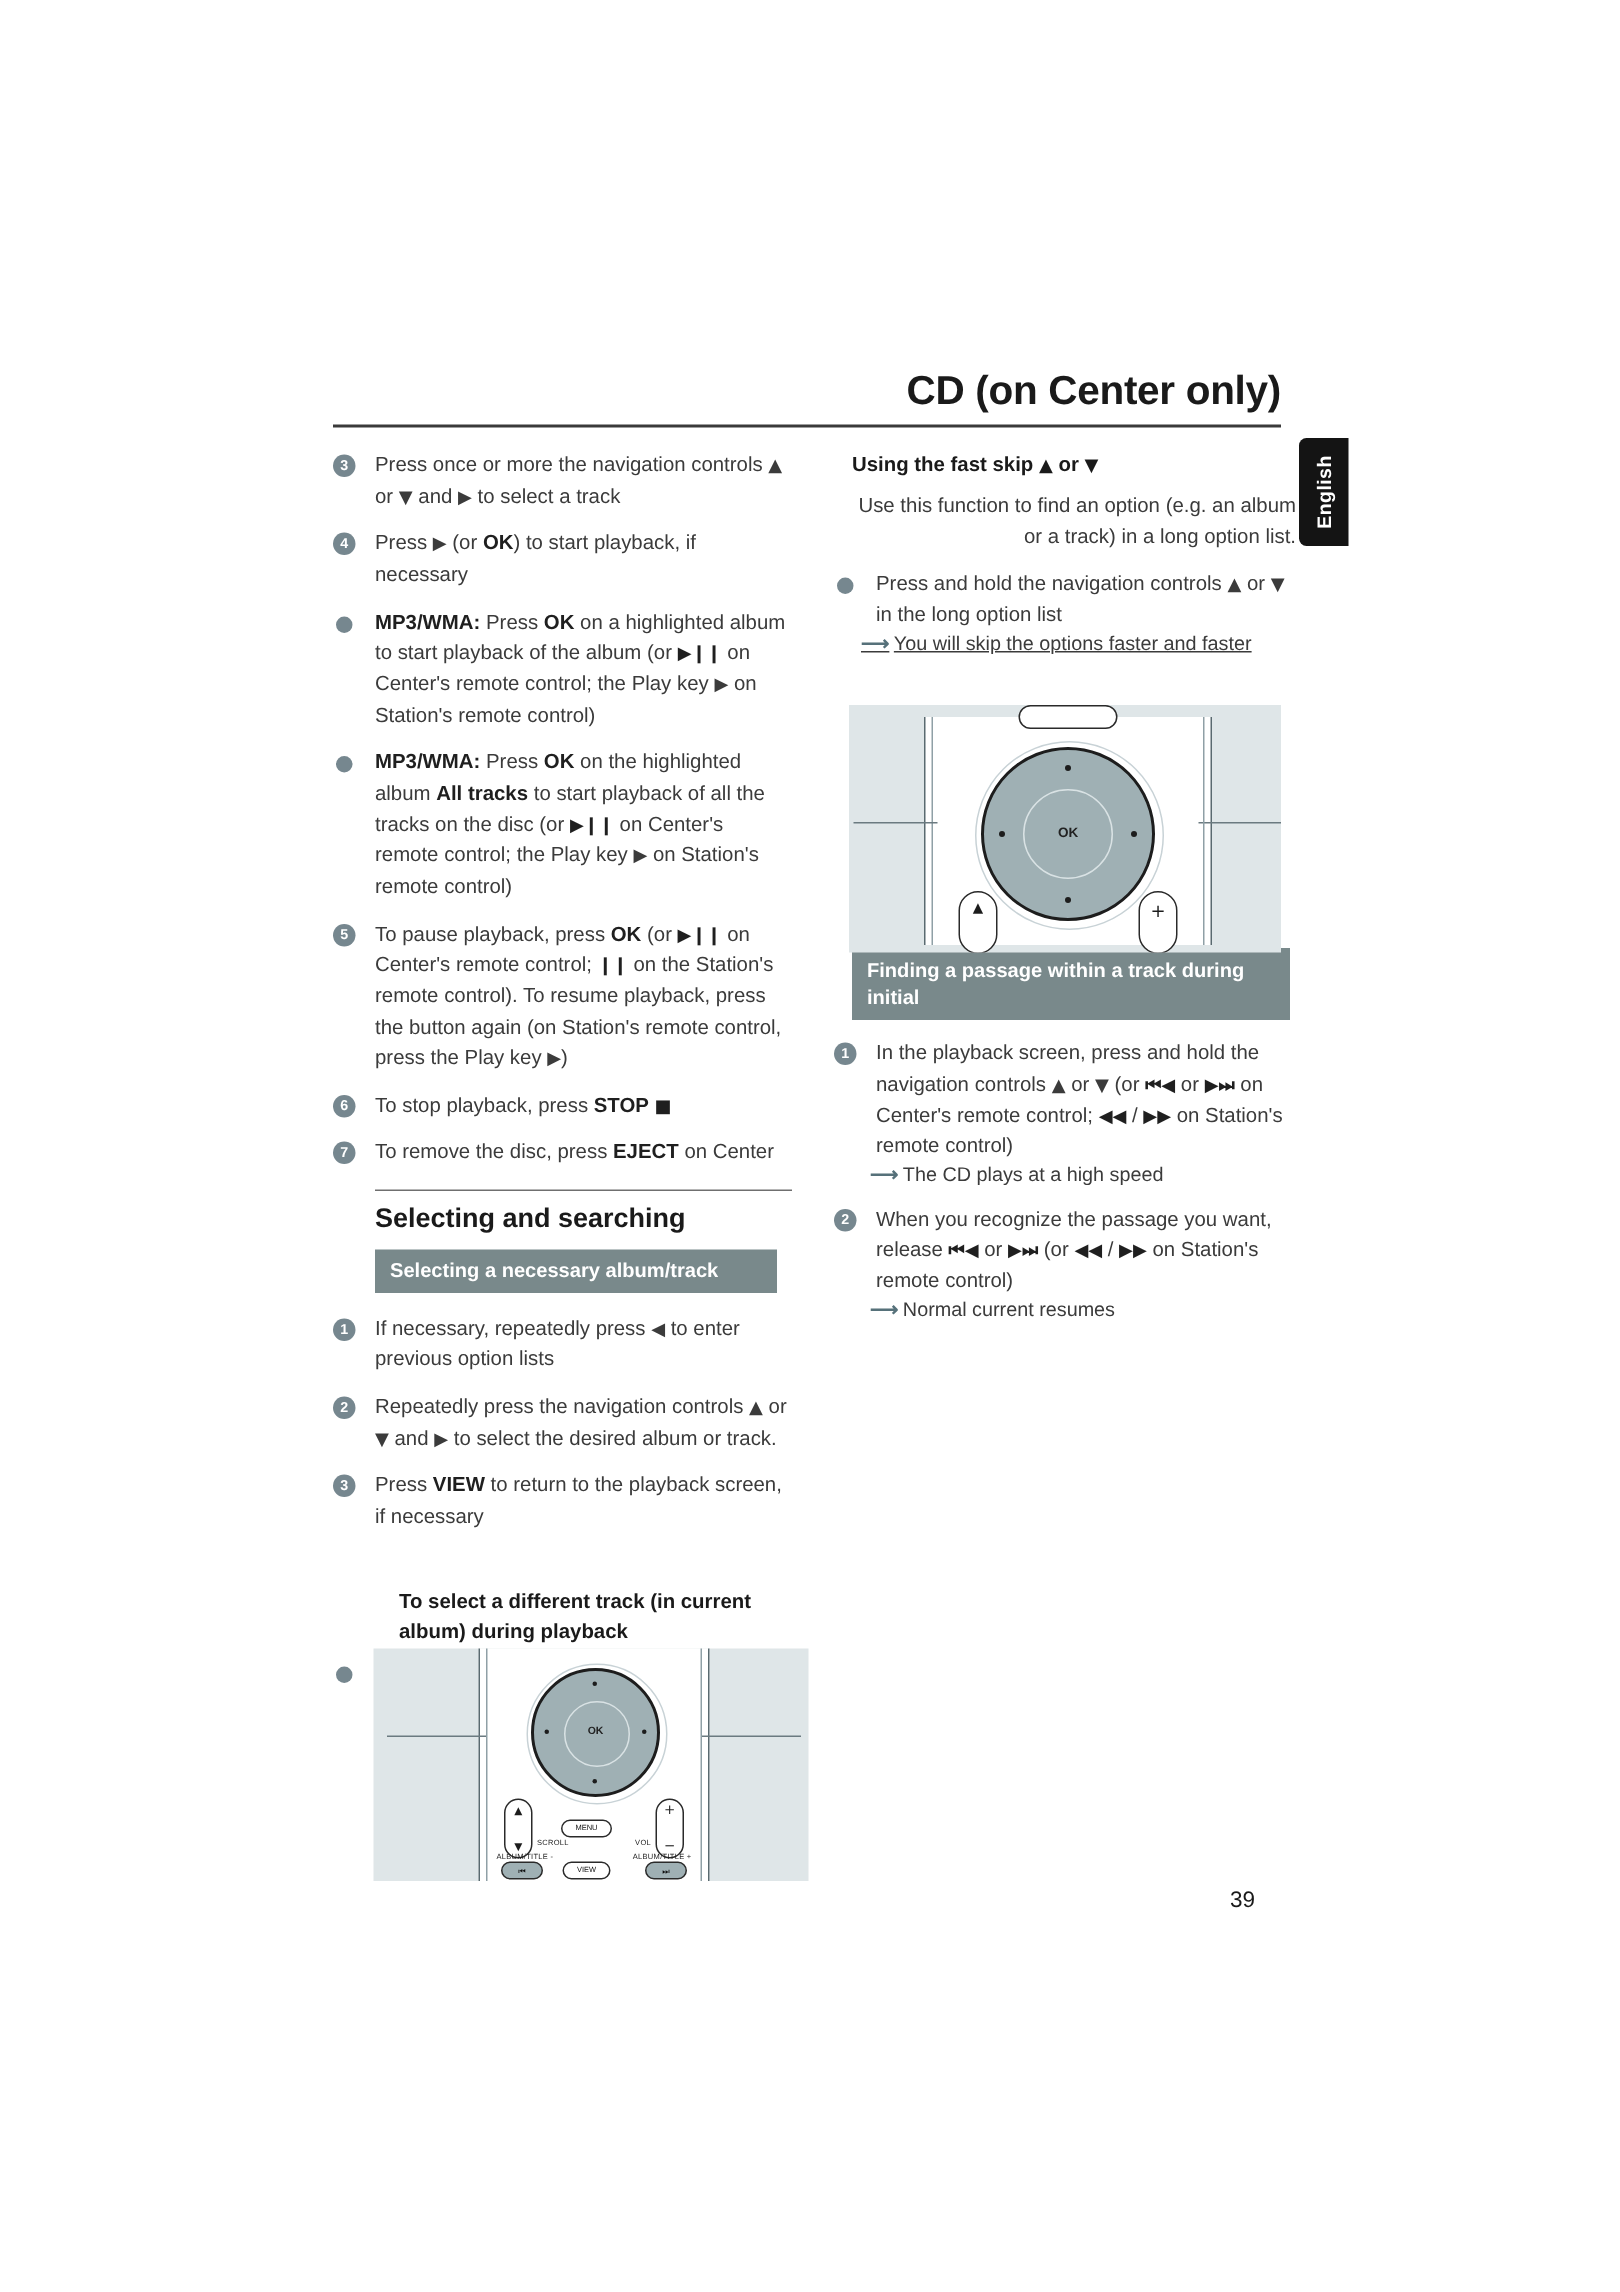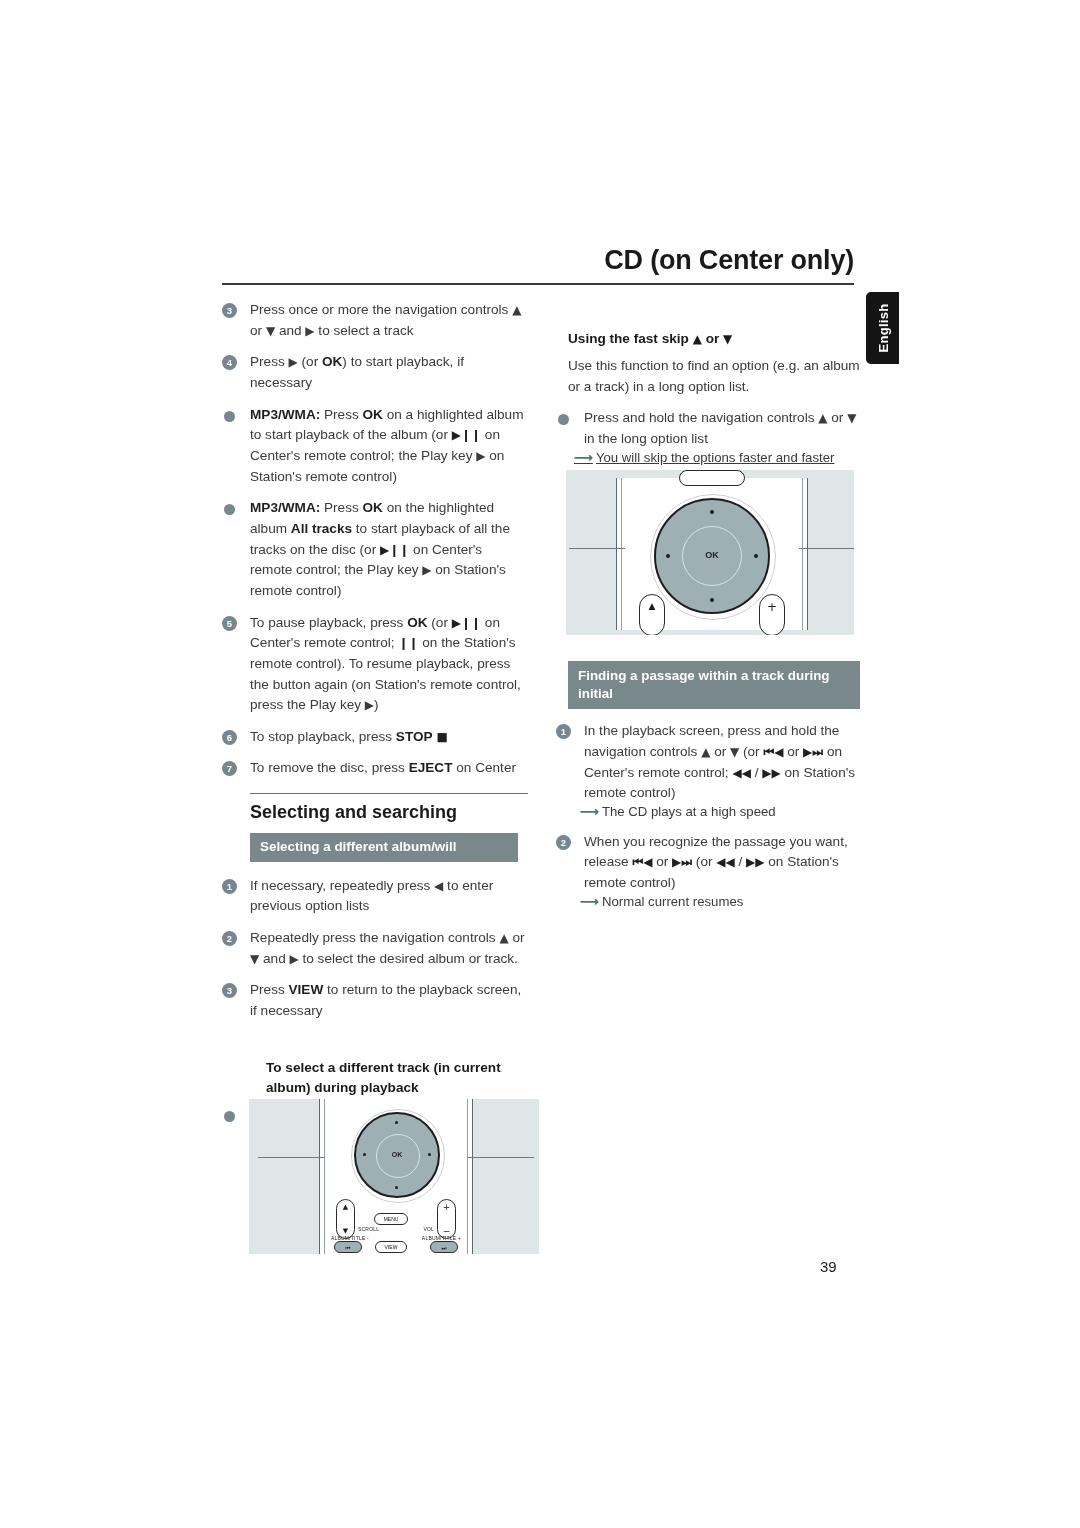--- a/index.html
+++ b/index.html
@@ -357,21 +357,21 @@
       <span>To stop playback, press <b>STOP</b> <span class="gly-b">■</span></span>
     </div>
 
     <div class="item">
       <span class="marker-num">7</span>
       <span>To remove the disc, press <b>EJECT</b> on Center</span>
     </div>
 
     <div class="sec-rule"></div>
     <div class="sec-title">Selecting and searching</div>
-    <div class="band">Selecting a different album/will</div>
+    <div class="band">Selecting a necessary album/track</div>
 
     <div style="height:14px"></div>
 
     <div class="item">
       <span class="marker-num">1</span>
       <span>If necessary, repeatedly press <span class="gly">◀</span> to enter previous option lists</span>
     </div>
 
     <div class="item">
       <span class="marker-num">2</span>
@@ -389,23 +389,23 @@
 
     <div class="item">
       <span class="marker-dot"></span>
       <span>In the playback screen, briefly and repeatedly press the navigation controls <span class="gly">▲</span> or <span class="gly">▼</span> to select previous or next tracks (or <span class="gly-b">⏮◀</span> or <span class="gly-b">▶⏭</span> on Center's remote control; <span class="gly-b">⏮</span>, <span class="gly-b">⏭</span> on Station's remote control)</span>
     </div>
 
   </div>
 
   <div class="col col-right">
 
-    <div class="subhead nopad" style="margin-left:12px;margin-top:29px;">Using the fast skip <span class="gly">▲</span> or <span class="gly">▼</span></div>
-
-    <div class="plain" style="margin-left:12px; width:296px;">Use this function to find an option (e.g. an album or a track) in a long option list.</div>
+    <div class="subhead nopad" style="margin-left:12px;">Using the fast skip <span class="gly">▲</span> or <span class="gly">▼</span></div>
+
+    <div class="plain" style="margin-left:12px; width:296px;text-align:right;">Use this function to find an option (e.g. an album or a track) in a long option list.</div>
 
     <div class="item" style="padding-left:28px;margin-bottom:2px;">
       <span class="marker-dot"></span>
       <span>Press and hold the navigation controls <span class="gly">▲</span> or <span class="gly">▼</span> in the long option list</span>
     </div>
 
     <div class="sub" style="padding-left:18px; margin-bottom:2px;text-decoration:underline;">
       <span class="arrow">⟶</span><span>You will skip the options faster and faster</span>
     </div>
 

